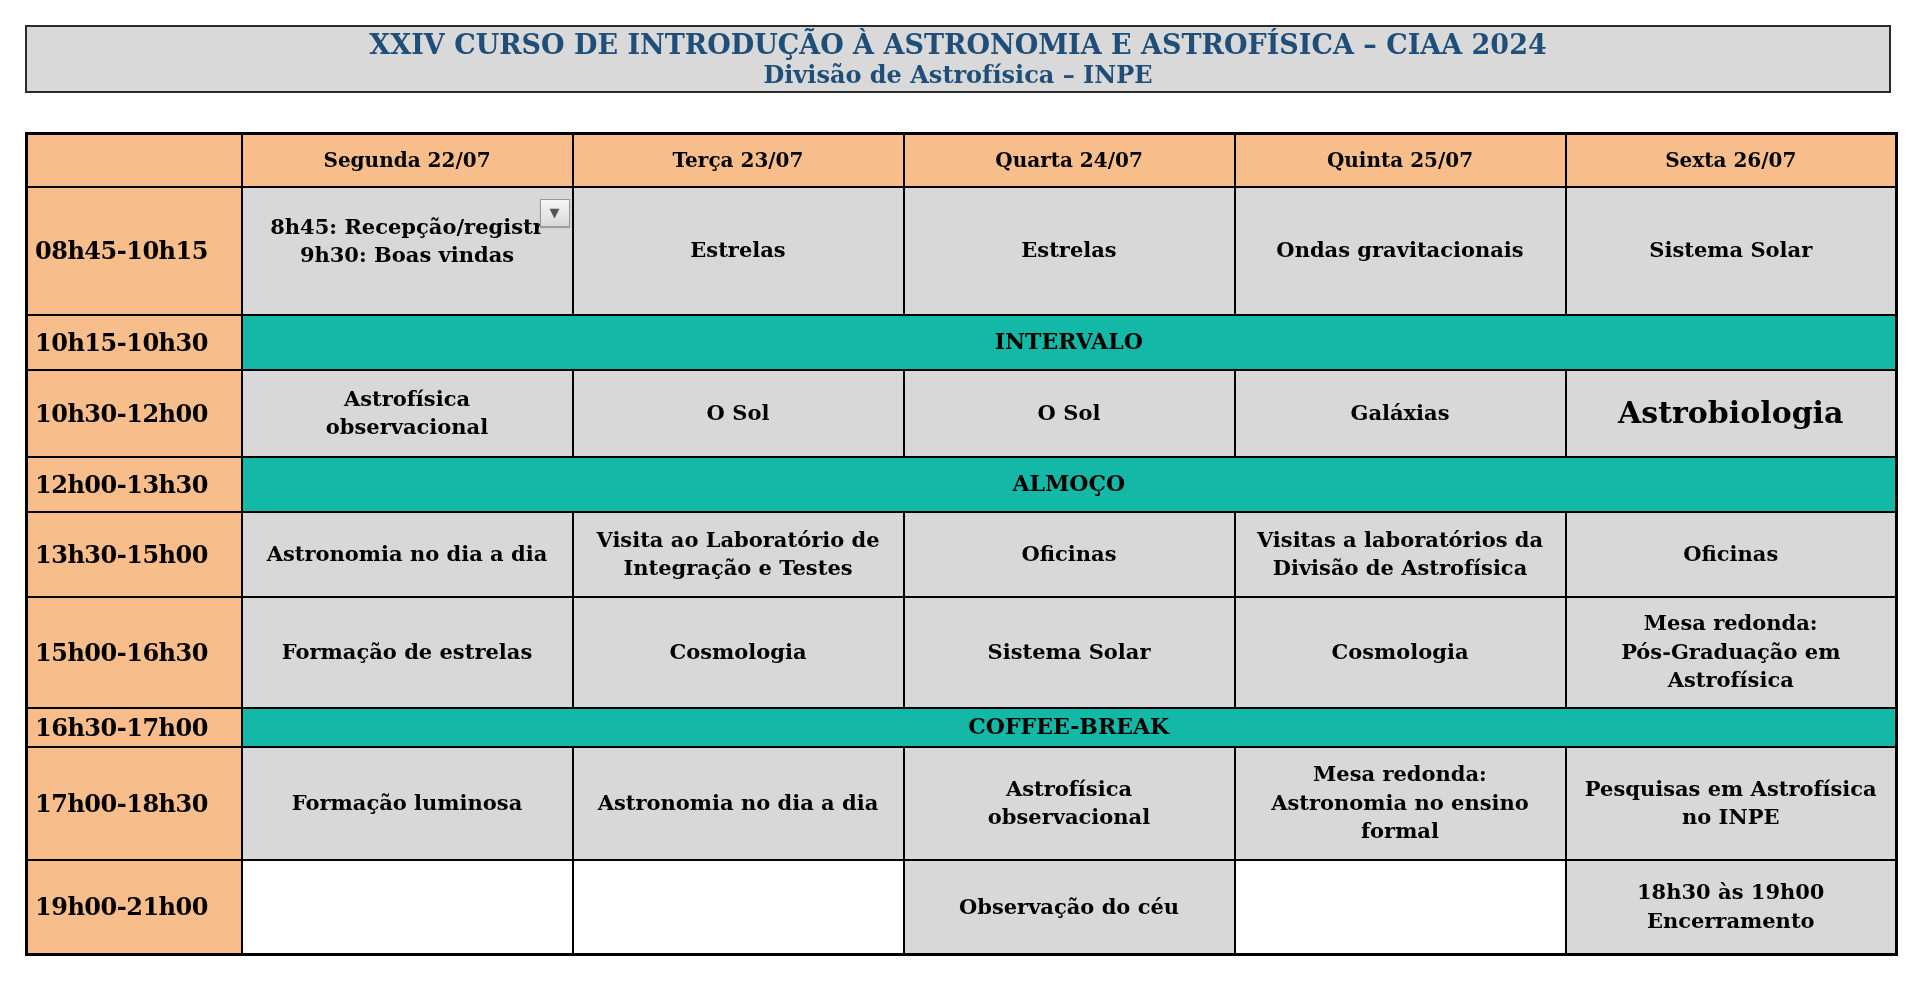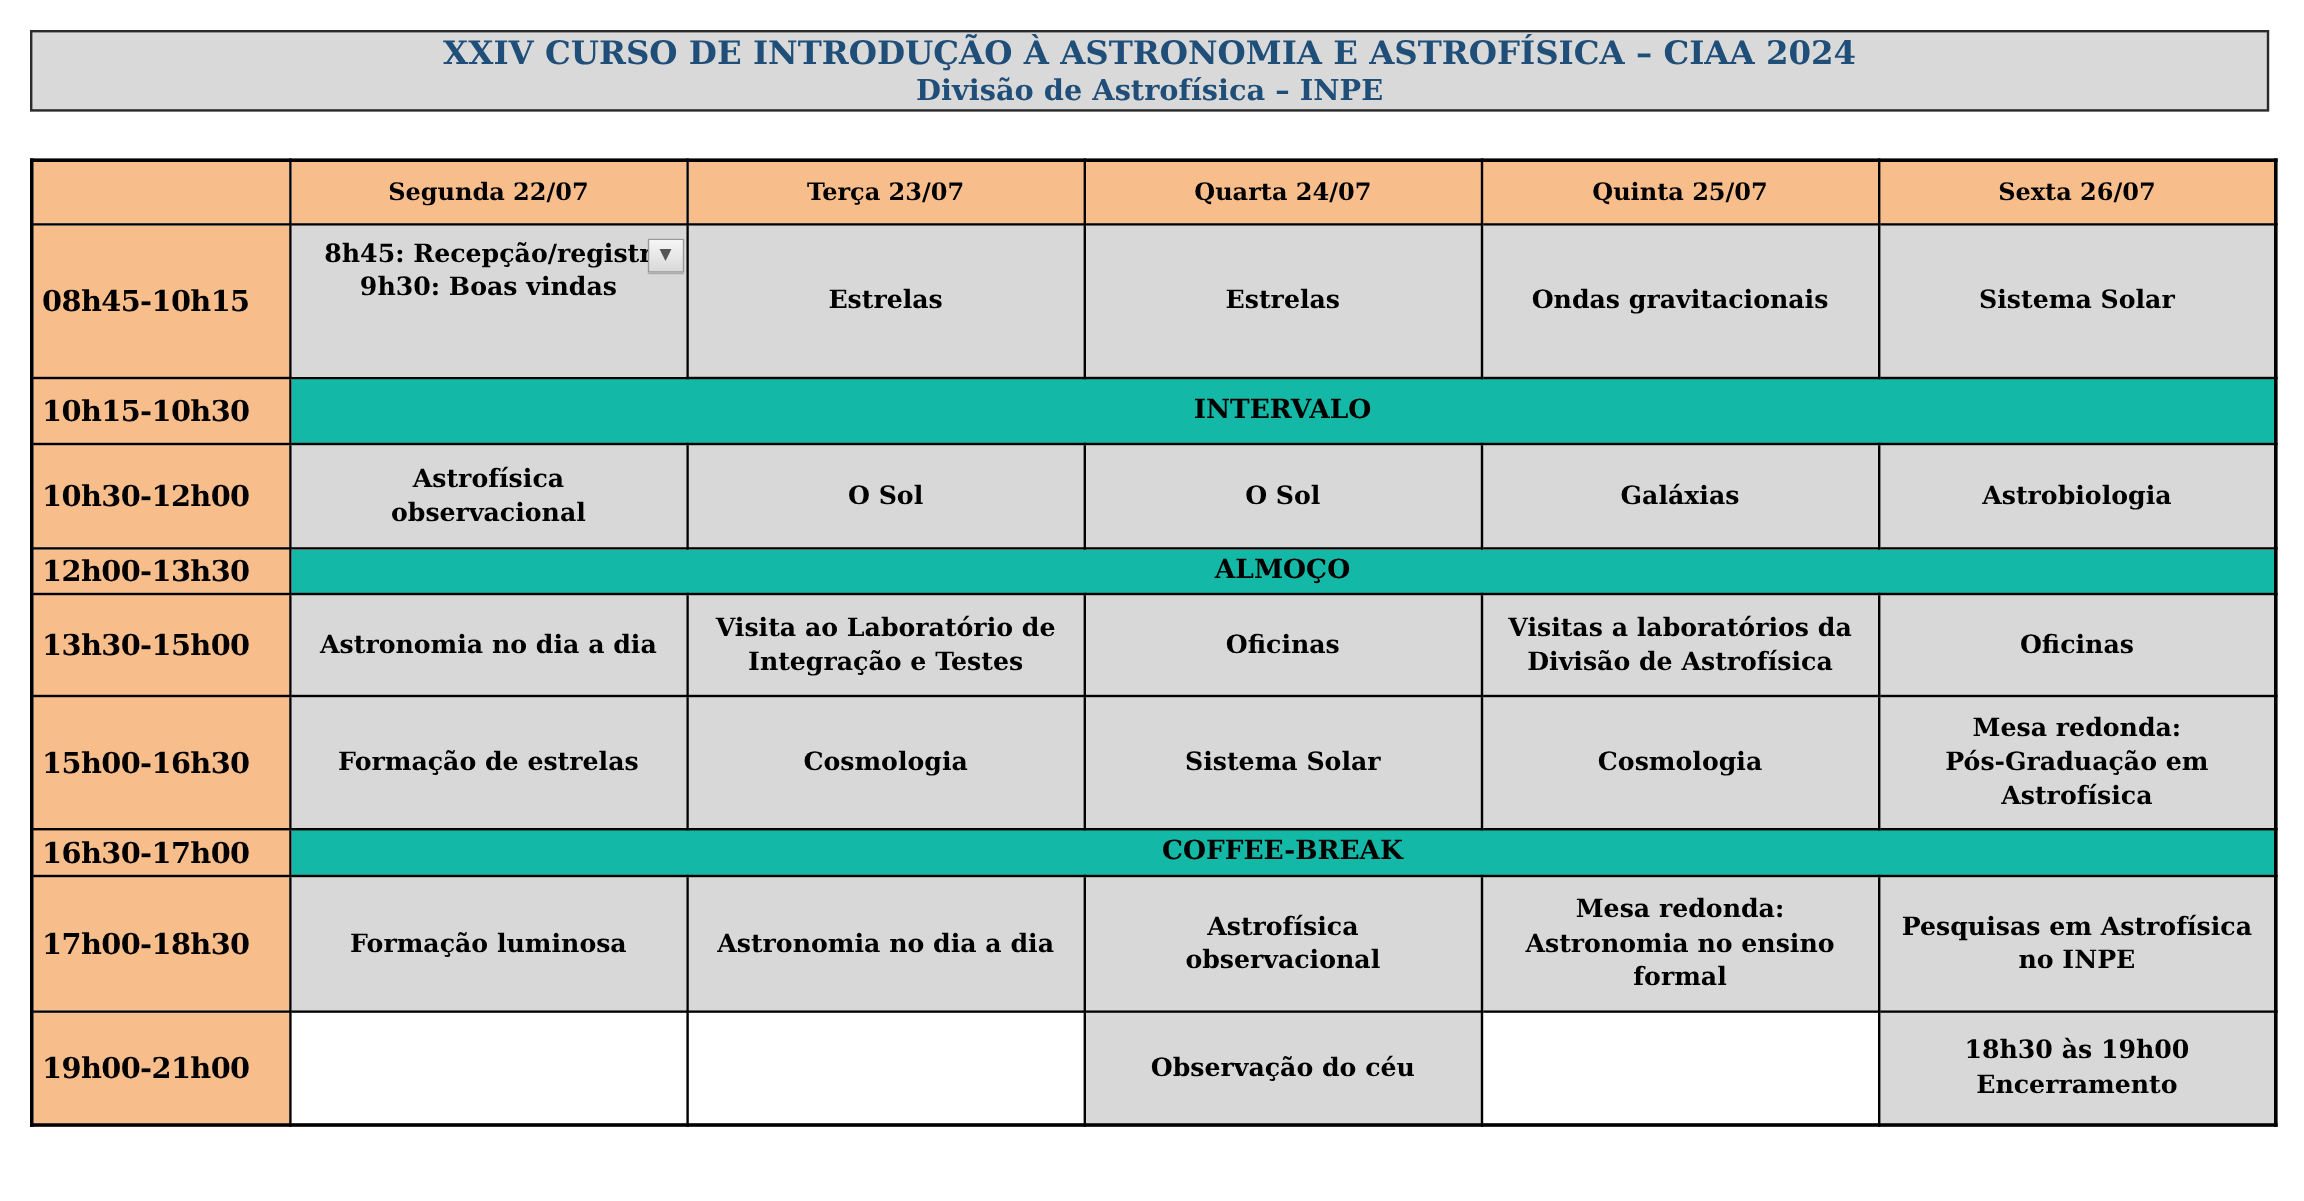--- a/index.html
+++ b/index.html
@@ -50,30 +50,30 @@
     padding-left:7px;letter-spacing:-0.5px;
   }
   td{
     font-size:21px;text-align:center;vertical-align:middle;
     padding:2px 5px;line-height:1.35;
   }
   td .cell-text{white-space:pre-line;display:inline-block;}
   td.filled{background:var(--cell-bg);}
   td.empty{background:#ffffff;}
   td.break{background:#14b8a6;font-size:22px;}
-  td.top{vertical-align:top;padding-top:9px;}
-  td.big{font-size:21px;margin-left:48px;}
+  td.top{vertical-align:top;padding-top:25px;}
+  td.big{font-size:30px;margin-left:48px;}
   td.rel{position:relative;}
 
   
   tr.hr{height:53px;}
   tr.r0{height:128px;}
   tr.r1{height:55px;}
   tr.r2{height:87px;}
-  tr.r3{height:38px;}
+  tr.r3{height:55px;}
   tr.r4{height:85px;}
   tr.r5{height:111px;}
   tr.r6{height:39px;}
   tr.r7{height:113px;}
   tr.r8{height:95px;}
 
   
   .dropdown-btn{
     position:absolute;top:11px;right:2px;
     width:28px;height:26px;

